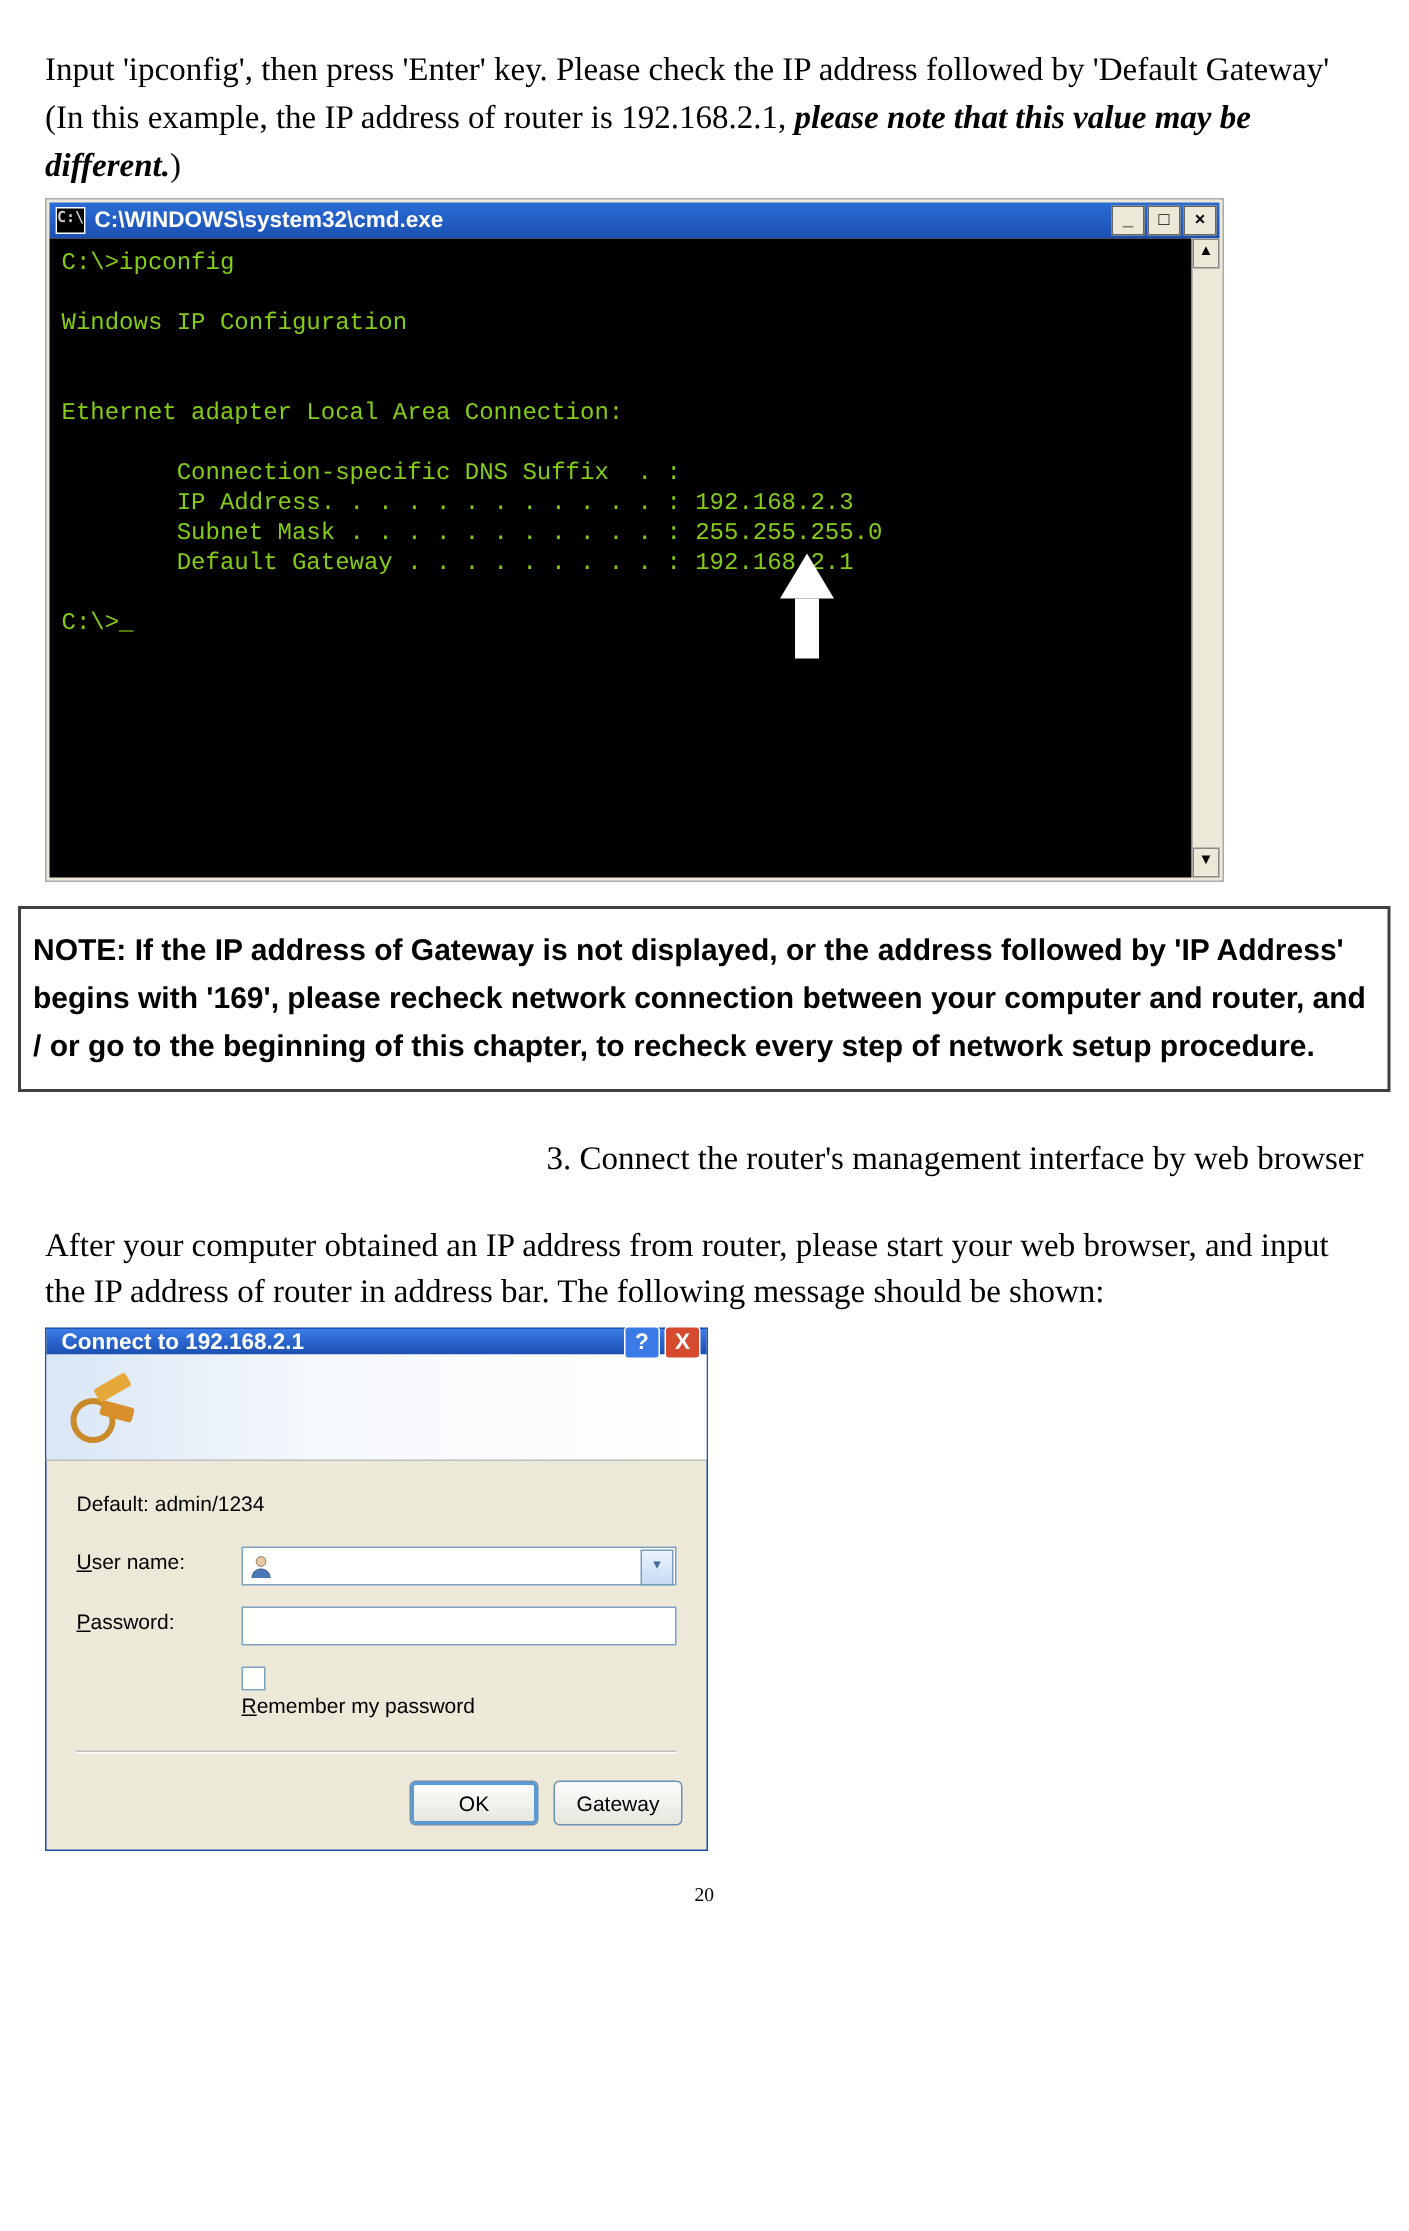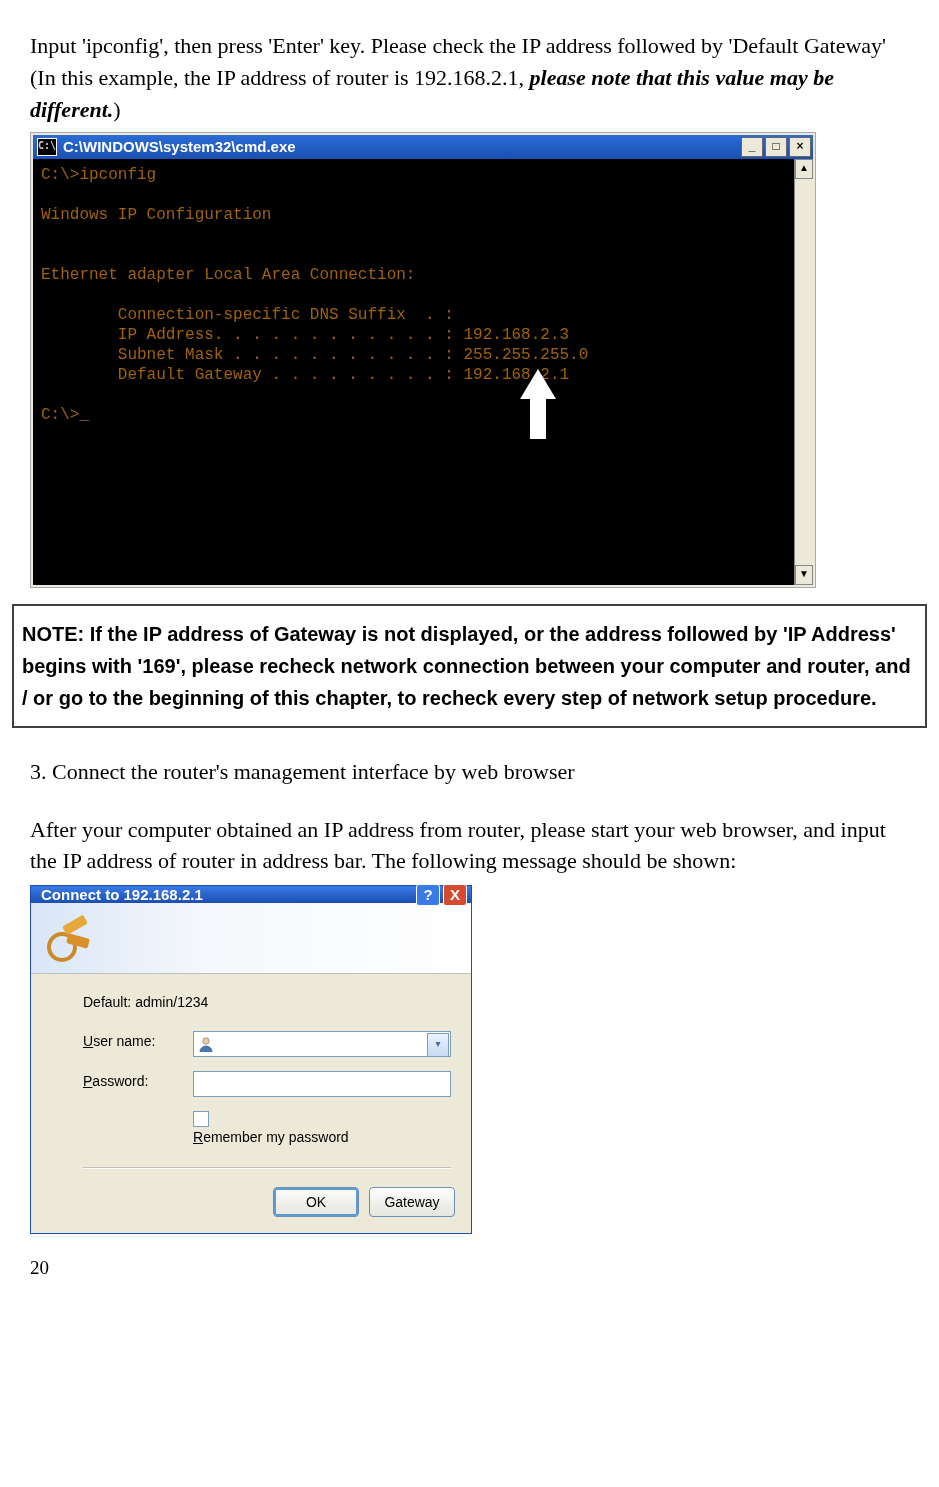--- a/index.html
+++ b/index.html
@@ -58,21 +58,21 @@
     font-weight: bold;
     display: flex; align-items: center; justify-content: center;
     color: #000;
   }
   .cmd-body-wrap {
     position: relative;
     display: flex;
   }
   .cmd-body {
     background: #000;
-    color: #a16207;
+    color: #84cc16;
     font-family: "Courier New", monospace;
     font-size: 16px;
     line-height: 1.25;
     white-space: pre;
     padding: 6px 8px 80px 8px;
     flex: 1;
     min-height: 340px;
     position: relative;
   }
   .cmd-scroll {
@@ -112,21 +112,21 @@
   .note-box {
     border: 2px solid #404040;
     padding: 12px 8px 12px 8px;
     margin: 16px -18px 28px -18px;
     font-family: Arial, Helvetica, sans-serif;
     font-weight: bold;
     font-size: 20px;
     line-height: 1.6;
   }
   
-  .section-h { margin: 10px 0 26px 0; }
+  .section-h { margin: 10px 0 26px 0; text-align: right; }
   .body-para { margin: 0 0 8px 0; }
   
   
   .dlg {
     width: 440px;
     border: 1px solid #1b4fb0;
     background: #ece9d8;
     font-family: Tahoma, Arial, sans-serif;
     font-size: 14px;
     color: #000;
@@ -176,21 +176,21 @@
     transform: rotate(-30deg);
     border-radius: 2px;
   }
   .keys-icon .key2 {
     position: absolute; left: 24px; top: 22px;
     width: 22px; height: 10px;
     background: #d98f2a;
     transform: rotate(15deg);
     border-radius: 2px;
   }
-  .dlg-body { padding: 18px 20px 6px 20px; margin-left: 32px; }
+  .dlg-body { padding: 18px 20px 6px 20px; }
   .dlg-row {
     display: flex; align-items: flex-start;
     margin-bottom: 14px;
   }
   .dlg-label { width: 110px; }
   .dlg-input-wrap {
     flex: 1;
     position: relative;
   }
   .dlg-input {
@@ -249,21 +249,22 @@
     border-radius: 4px;
     font-family: Tahoma, sans-serif;
     font-size: 14px;
     display: flex; align-items: center; justify-content: center;
   }
   .dlg-btn.default {
     box-shadow: 0 0 0 2px #5a9bd4 inset;
   }
   
   .page-num {
-    font-size: 19px;
+    text-align: center;
+    font-size: 13px;
     margin-top: 20px;
   }
   
   .ul { text-decoration: underline; }
 </style>
 </head>
 <body>
 
 <p class="intro-para">
   <span>Input 'ipconfig', then press 'Enter' key. Please check the IP address followed by 'Default Gateway' (In this example, the IP address of router is 192.168.2.1, </span><span class="bold-italic">please note that this value may be different.</span><span>)</span>

